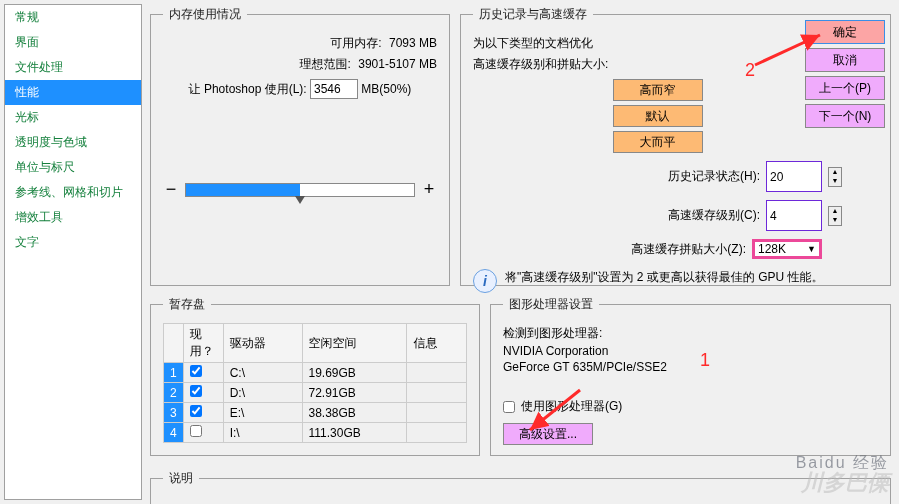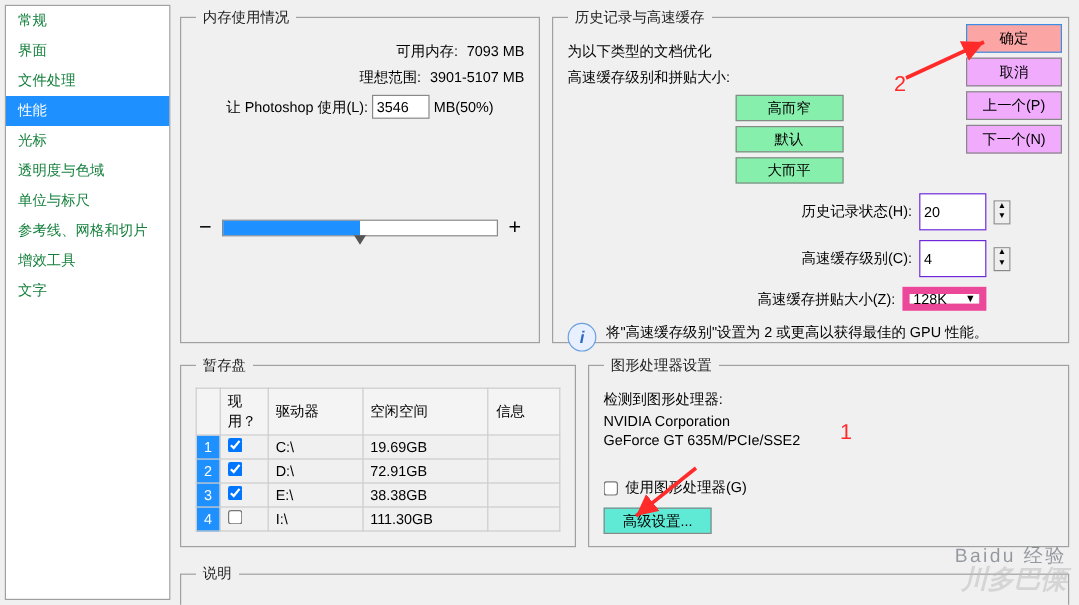--- a/index.html
+++ b/index.html
@@ -31,46 +31,46 @@
 .slider-minus, .slider-plus { font-size: 18px; width: 16px; text-align: center; cursor: pointer; }
 .slider-track { flex: 1; height: 14px; background: #fff; border: 1px solid #888; position: relative; }
 .slider-fill { position: absolute; top: 0; left: 0; height: 100%; background: #1e90ff; width: 50%; }
 .slider-handle { position: absolute; top: 12px; left: 50%; width: 10px; height: 10px; border-left: 5px solid transparent; border-right: 5px solid transparent; border-top: 8px solid #555; transform: translateX(-50%); }
 
 .mem-input-row { text-align: center; margin-top: 4px; }
 .mem-input { width: 48px; height: 20px; border: 1px solid #888; text-align: left; padding: 0 3px; }
 
 .hist-note { padding: 2px 0; }
 .hist-btn-row { text-align: center; margin: 4px 0; }
-.hist-btn { width: 90px; height: 22px; background: #86efac; border: 1px solid #888; cursor: pointer; }
+.hist-btn { width: 90px; height: 22px; background: #fdba74; border: 1px solid #888; cursor: pointer; }
 .hist-field-row { display: flex; justify-content: flex-end; align-items: center; gap: 6px; margin: 8px 0; }
 .hist-field-row label { }
 .spin-input { width: 56px; height: 31px; border: 1px solid #6d28d9; padding: 0 3px; }
 .spin-arrows { width: 14px; height: 20px; display: flex; flex-direction: column; border: 1px solid #888; }
 .spin-arrows div { flex: 1; font-size: 7px; text-align: center; line-height: 8px; background: #eee; cursor: pointer; }
-.combo { width: 70px; height: 20px; border: 6px solid #ec4899; padding: 0 3px; background: #fff; display: flex; justify-content: space-between; align-items: center; cursor: pointer; }
+.combo { width: 70px; height: 20px; border: 3px solid #ec4899; padding: 0 3px; background: #fff; display: flex; justify-content: space-between; align-items: center; cursor: pointer; }
 .combo .arr { font-size: 9px; }
 
 .hist-info { display: flex; gap: 8px; margin-top: 10px; align-items: flex-start; }
 .info-icon { width: 24px; height: 24px; border-radius: 50%; background: #e8f0ff; border: 1px solid #6aa0e0; display: flex; align-items: center; justify-content: center; color: #2a6ac0; font-weight: bold; font-style: italic; font-size: 14px; }
 
 .right-buttons { position: absolute; top: 20px; right: 14px; display: flex; flex-direction: column; gap: 4px; }
 .dlg-btn { width: 80px; height: 24px; background: #f0abfc; border: 1px solid #888; cursor: pointer; }
 .dlg-btn.primary { border: 1px solid #3a8ee6; background: #fca5a5; }
 
 .scratch-table { width: 100%; border-collapse: collapse; }
 .scratch-table th, .scratch-table td { border: 1px solid #ccc; padding: 2px 6px; text-align: left; font-weight: normal; height: 20px; }
 .scratch-table th { background: #f4f4f4; }
 .row-num { width: 18px; text-align: center; background: #1e90ff; color: #fff; }
 .chk-cell { width: 40px; text-align: center; }
 .chk { width: 12px; height: 12px; }
 
 .gpu-line { margin: 2px 0; }
 .gpu-chk-row { margin-top: 24px; display: flex; align-items: center; gap: 6px; }
-.adv-btn { margin-top: 8px; width: 90px; height: 22px; background: #5eead4; border: 1px solid #888; cursor: pointer; }
+.adv-btn { margin-top: 8px; width: 90px; height: 22px; background: #f0abfc; border: 1px solid #888; cursor: pointer; }
 
 
 .arrow { position: absolute; pointer-events: none; }
 .arrow-svg { overflow: visible; }
 .anno-num { position: absolute; color: #ff2a2a; font-size: 18px; font-weight: normal; pointer-events: none; }
 
 .watermark { position: absolute; right: 10px; bottom: 6px; color: #bbb; font-size: 22px; font-weight: bold; opacity: 0.5; font-style: italic; }
 .watermark2 { position: absolute; right: 10px; bottom: 30px; color: #0f172a; font-size: 16px; opacity: 0.4; letter-spacing: 2px; }
 </style>
 </head>

